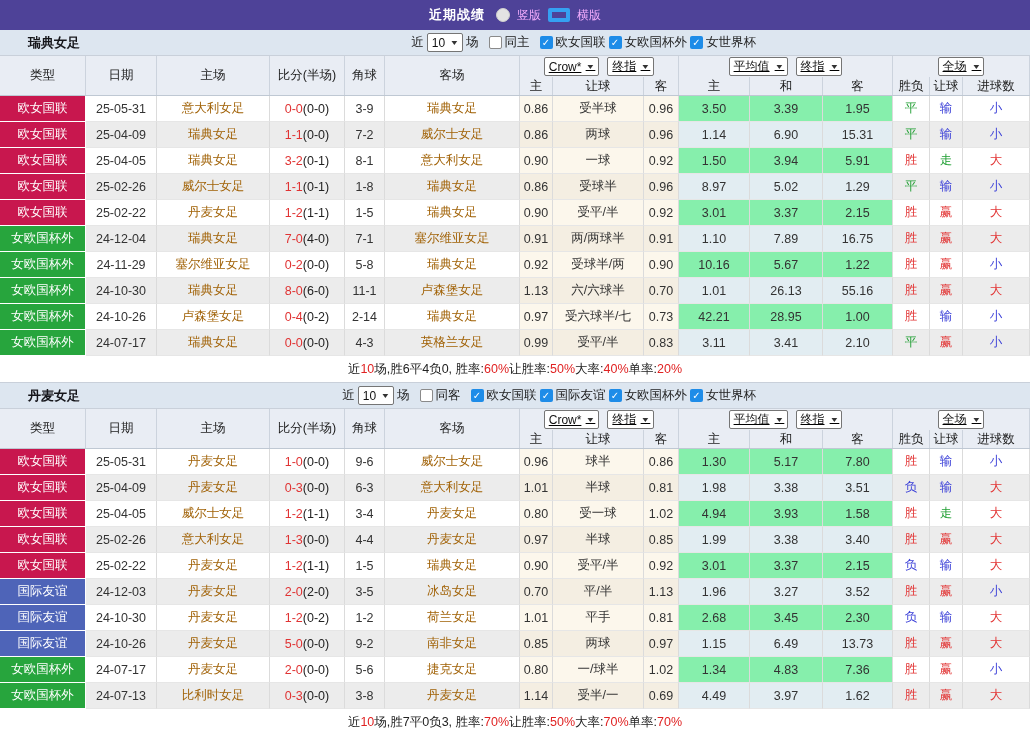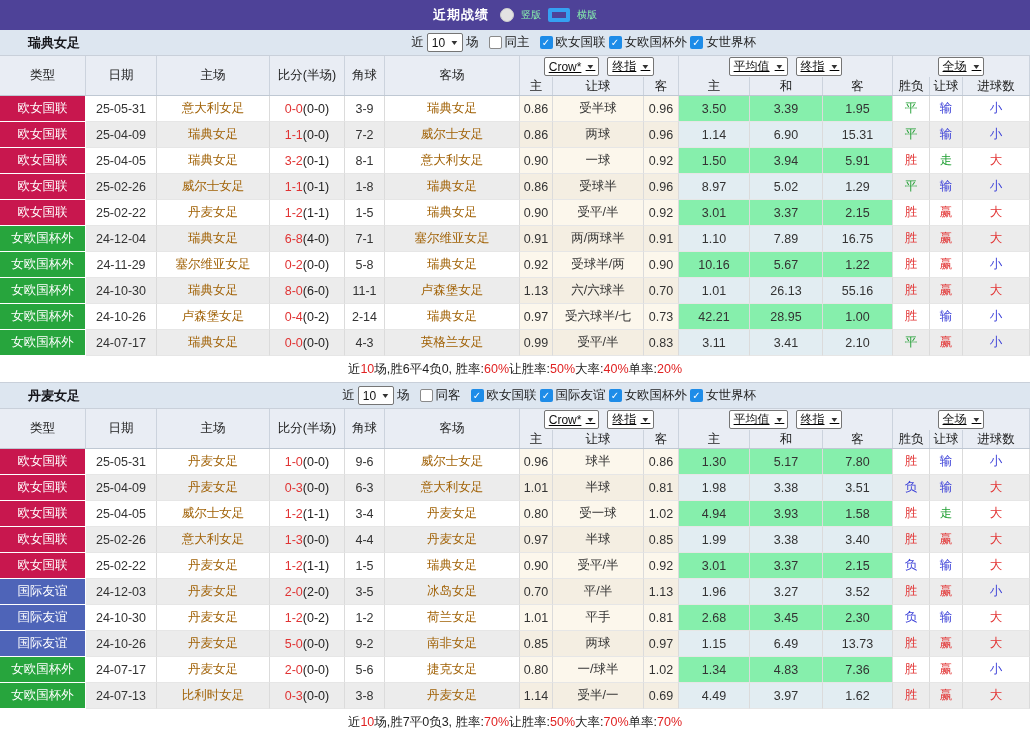--- a/index.html
+++ b/index.html
@@ -11,21 +11,21 @@
   }
   
   .topbar{
     height:30px;background:#4e4298;color:#fff;
     display:flex;align-items:center;justify-content:center;gap:7px;
   }
   .topbar .title{font-weight:bold;font-size:13px;letter-spacing:1px;margin-right:4px;}
   .radio{display:inline-block;border-radius:50%;vertical-align:middle;}
   .radio.unsel{width:12px;height:12px;background:#e3e3e3;border:1px solid #cfcfcf;}
   .radio.sel{width:6px;height:6px;border:4px solid #35a0f2;background:#4e4298;}
-  .radio-label{font-size:10px;color:#86efac;}
+  .radio-label{font-size:12px;color:#f0abfc;}
   
   .section-title{height:25px;position:relative;display:flex;align-items:center;}
   .team-name{margin-left:28px;font-weight:bold;font-size:13px;color:#15151a;}
   .controls{
     position:absolute;right:274px;top:0;height:25px;
     display:flex;align-items:center;gap:3px;font-size:12.5px;color:#1c1c1c;white-space:nowrap;
   }
   .sel{
     display:inline-flex;align-items:center;gap:6px;
     border:1px solid #757575;background:#fff;border-radius:2px;
@@ -247,21 +247,21 @@
             <div class="cell c-eu">2.15</div>
             <div class="cell stripe r">胜</div>
             <div class="cell stripe r">赢</div>
             <div class="cell stripe r">大</div>
           </div>
           <div class="grid row">
             <div class="cell c-type t-green">女欧国杯外</div>
             <div class="cell stripe">24-12-04</div>
             <div class="cell stripe c-home hl">瑞典女足</div>
             <div class="cell stripe">
-              <span class="sc-main">6-8</span>
+              <span class="sc-main">7-0</span>
               <span class="sc-half">(4-0)</span>
             </div>
             <div class="cell stripe">7-1</div>
             <div class="cell stripe c-away">塞尔维亚女足</div>
             <div class="cell c-ah">0.91</div>
             <div class="cell c-ah">两/两球半</div>
             <div class="cell c-ah">0.91</div>
             <div class="cell c-eu">1.10</div>
             <div class="cell c-eu">7.89</div>
             <div class="cell c-eu">16.75</div>

